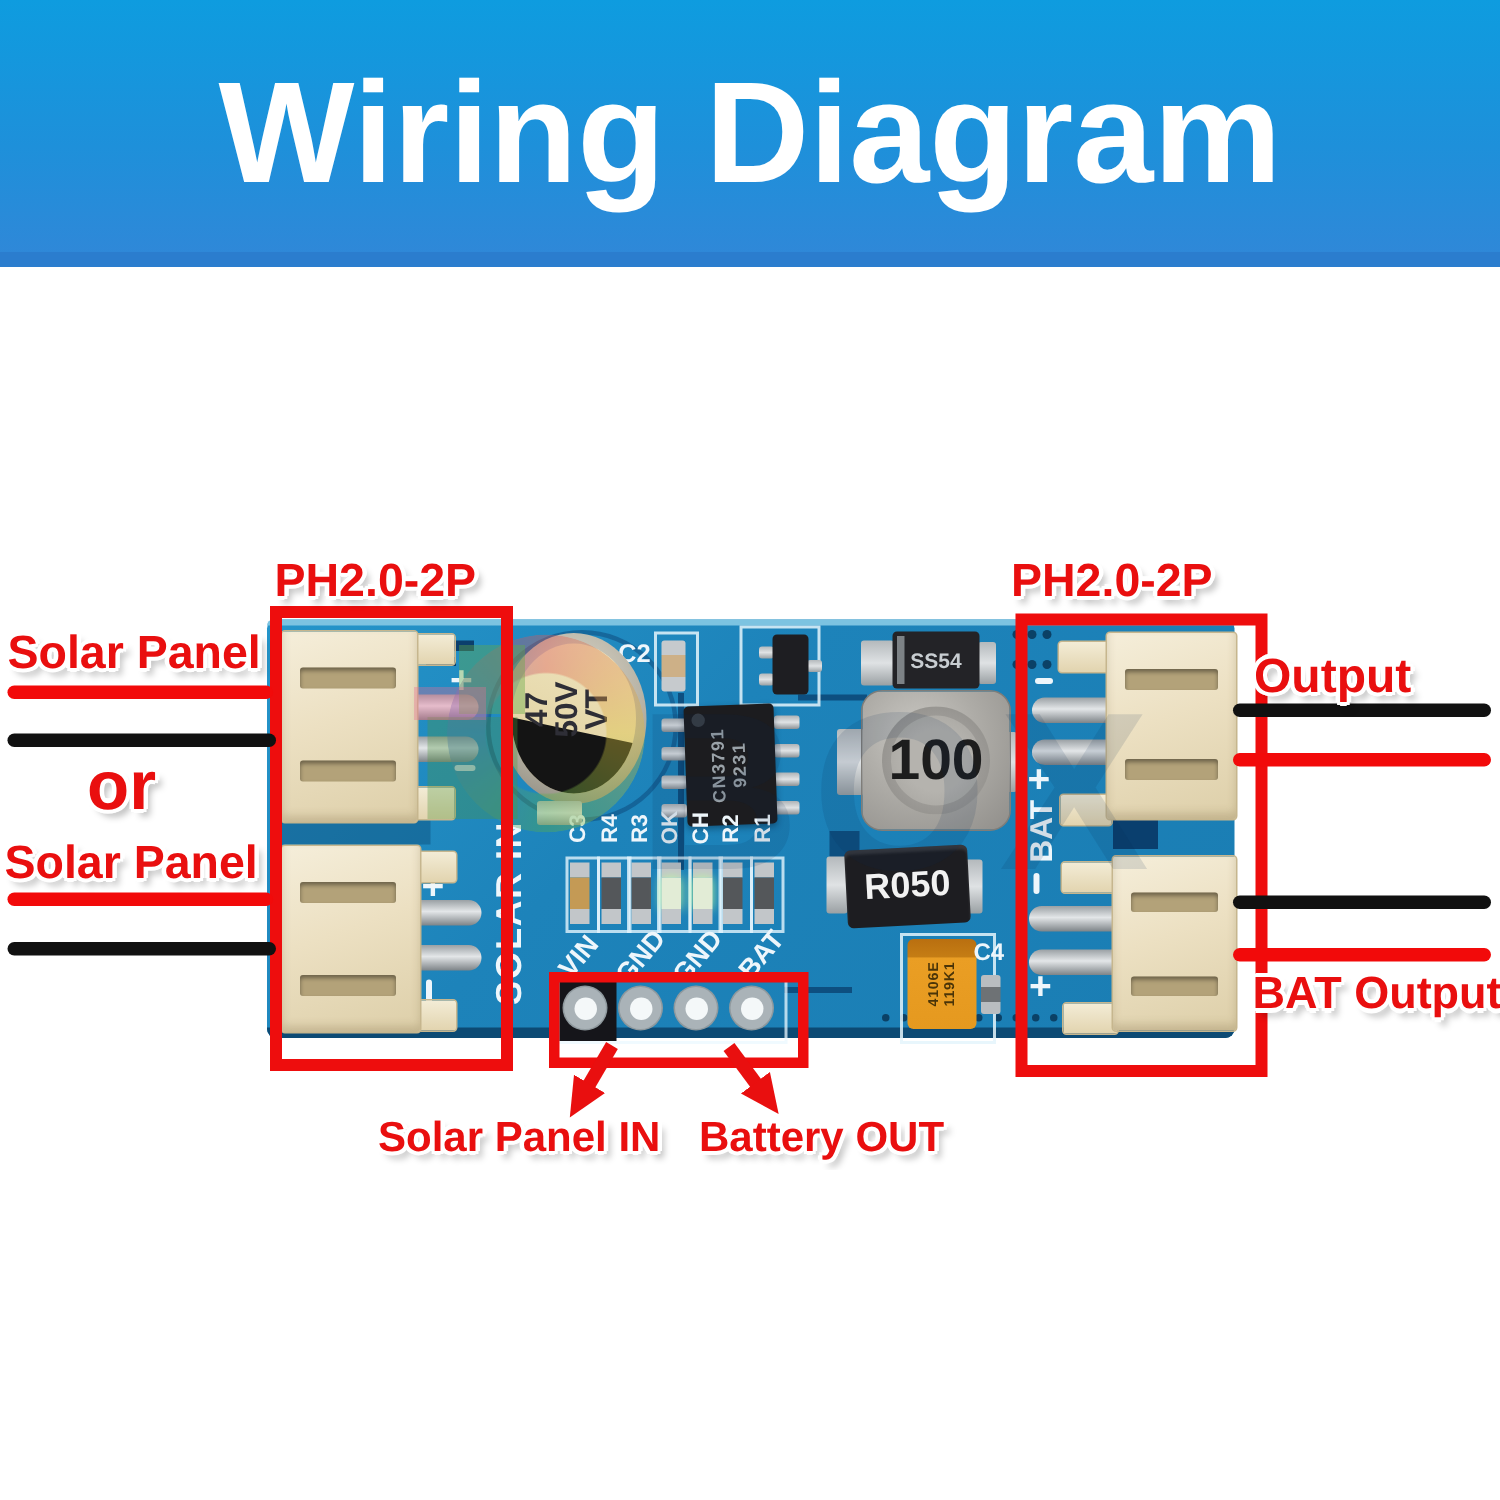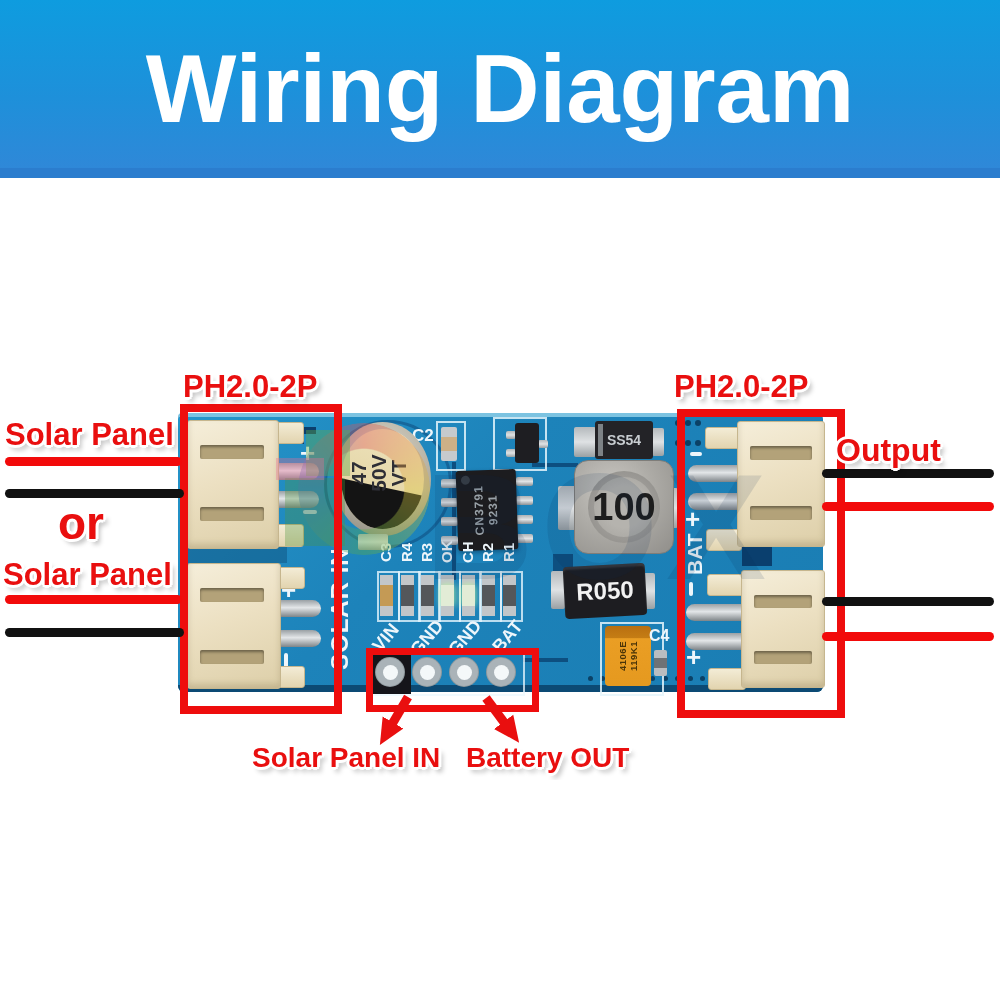--- a/index.html
+++ b/index.html
@@ -372,16 +372,17 @@
     <line x1="408" y1="697" x2="391" y2="726" stroke="#e90f0f" stroke-width="9" marker-end="url(#ah)"></line>
     <line x1="486" y1="698" x2="506" y2="725" stroke="#e90f0f" stroke-width="9" marker-end="url(#ah)"></line>
   </svg>
 
   <div class="red-label" style="left:183px;top:371px;font-size:31px;">PH2.0-2P</div>
   <div class="red-label" style="left:674px;top:371px;font-size:31px;">PH2.0-2P</div>
   <div class="red-label" style="left:5px;top:419px;font-size:31px;">Solar Panel</div>
   <div class="red-label" style="left:58px;top:500px;font-size:46px;">or</div>
   <div class="red-label" style="left:3px;top:559px;font-size:31px;">Solar Panel</div>
   <div class="red-label" style="left:836px;top:434px;font-size:32px;">Output</div>
+  <div class="red-label" style="left:835px;top:648px;font-size:30px;">BAT Output</div>
   <div class="red-label" style="left:252px;top:744px;font-size:28px;">Solar Panel IN</div>
   <div class="red-label" style="left:466px;top:744px;font-size:28px;">Battery OUT</div>
 
 </div>
 
 </body></html>

